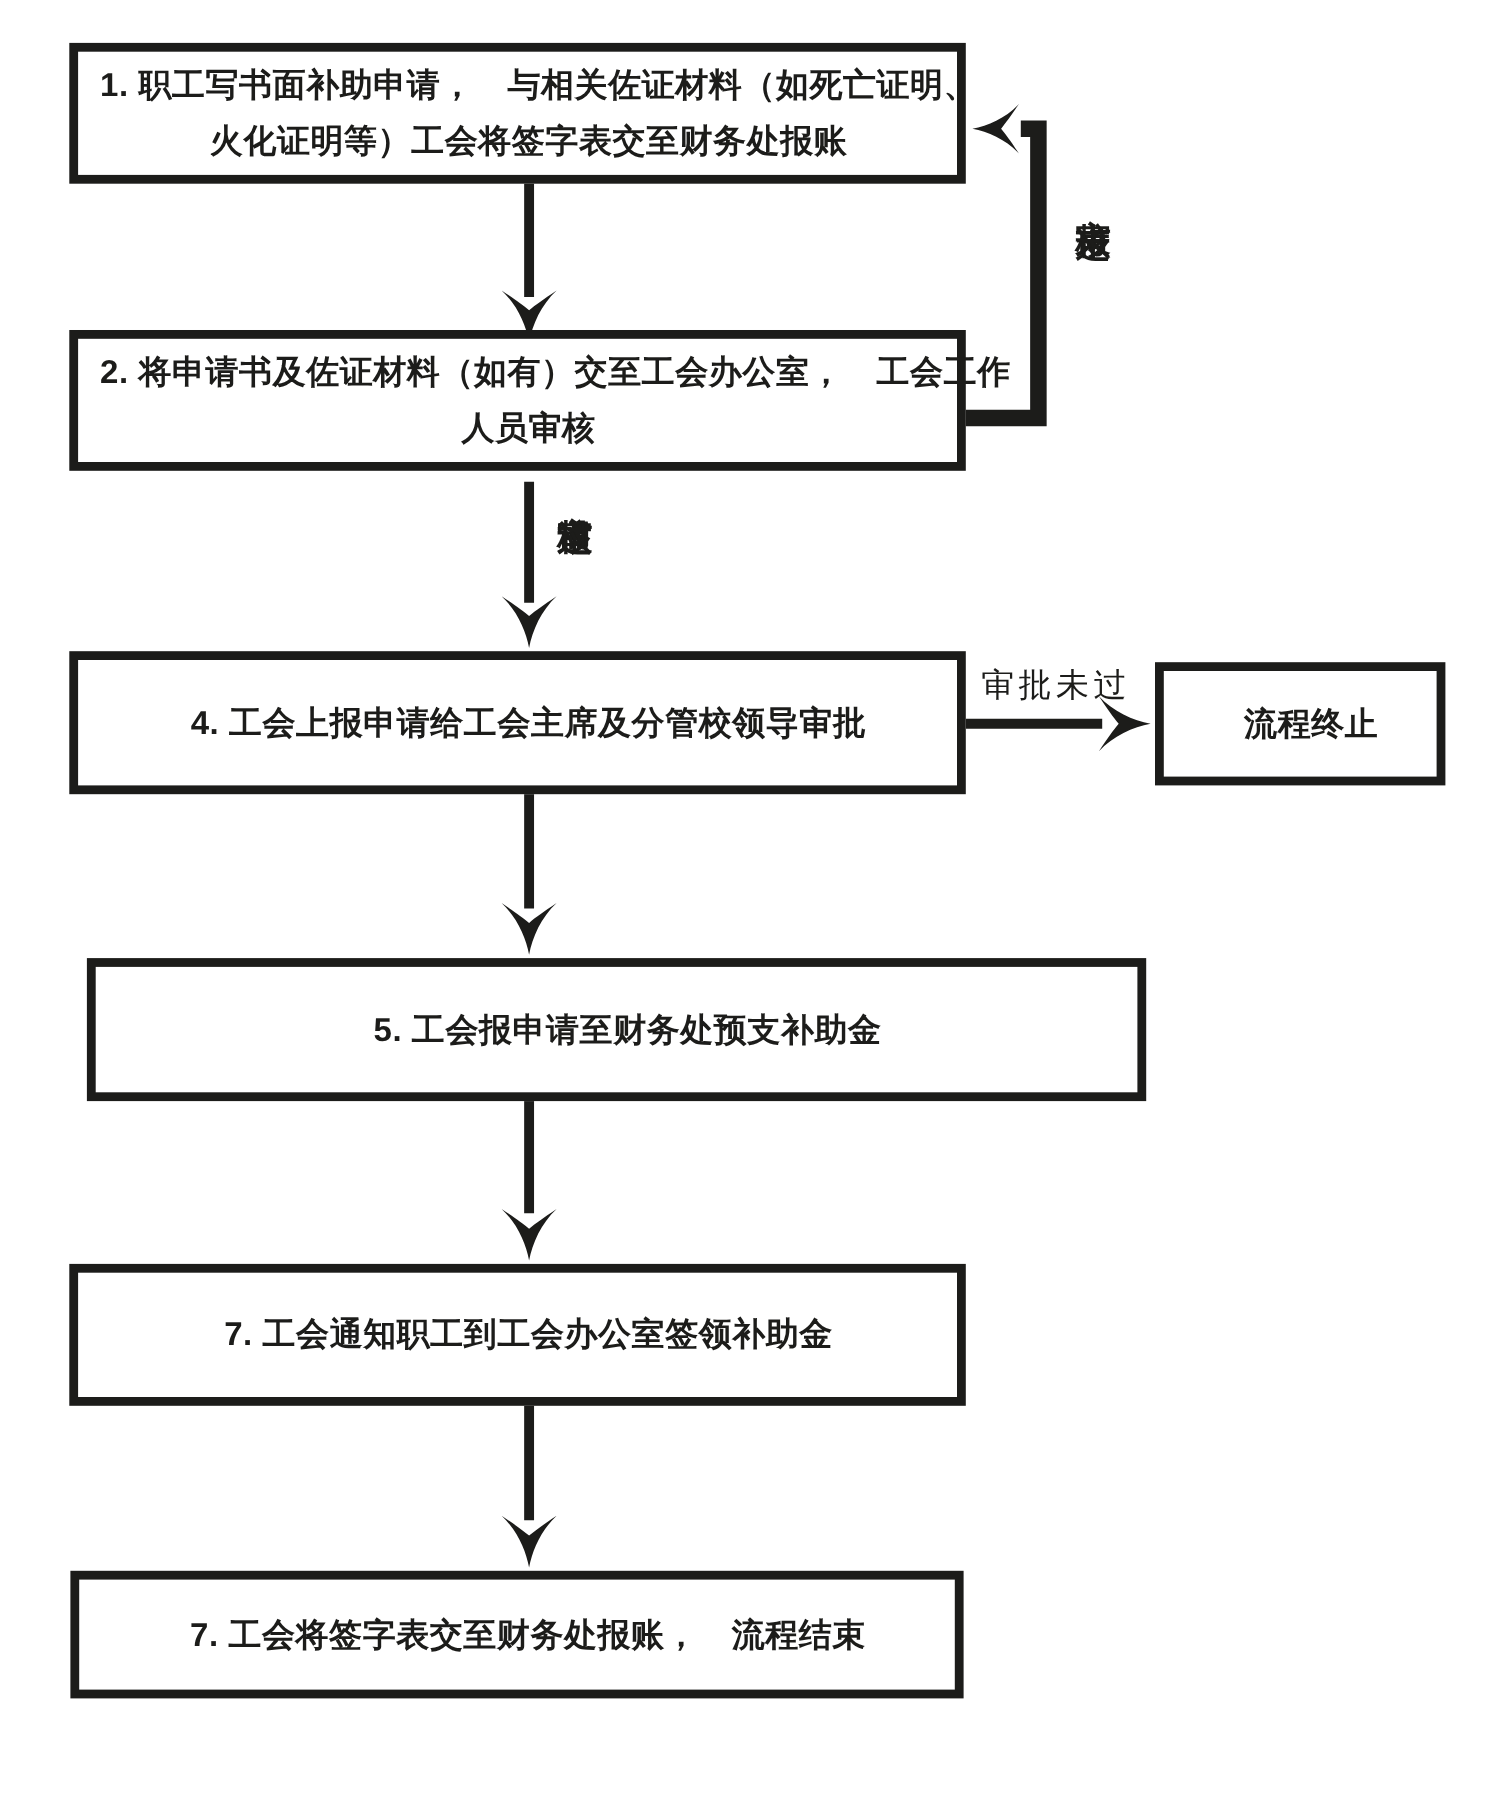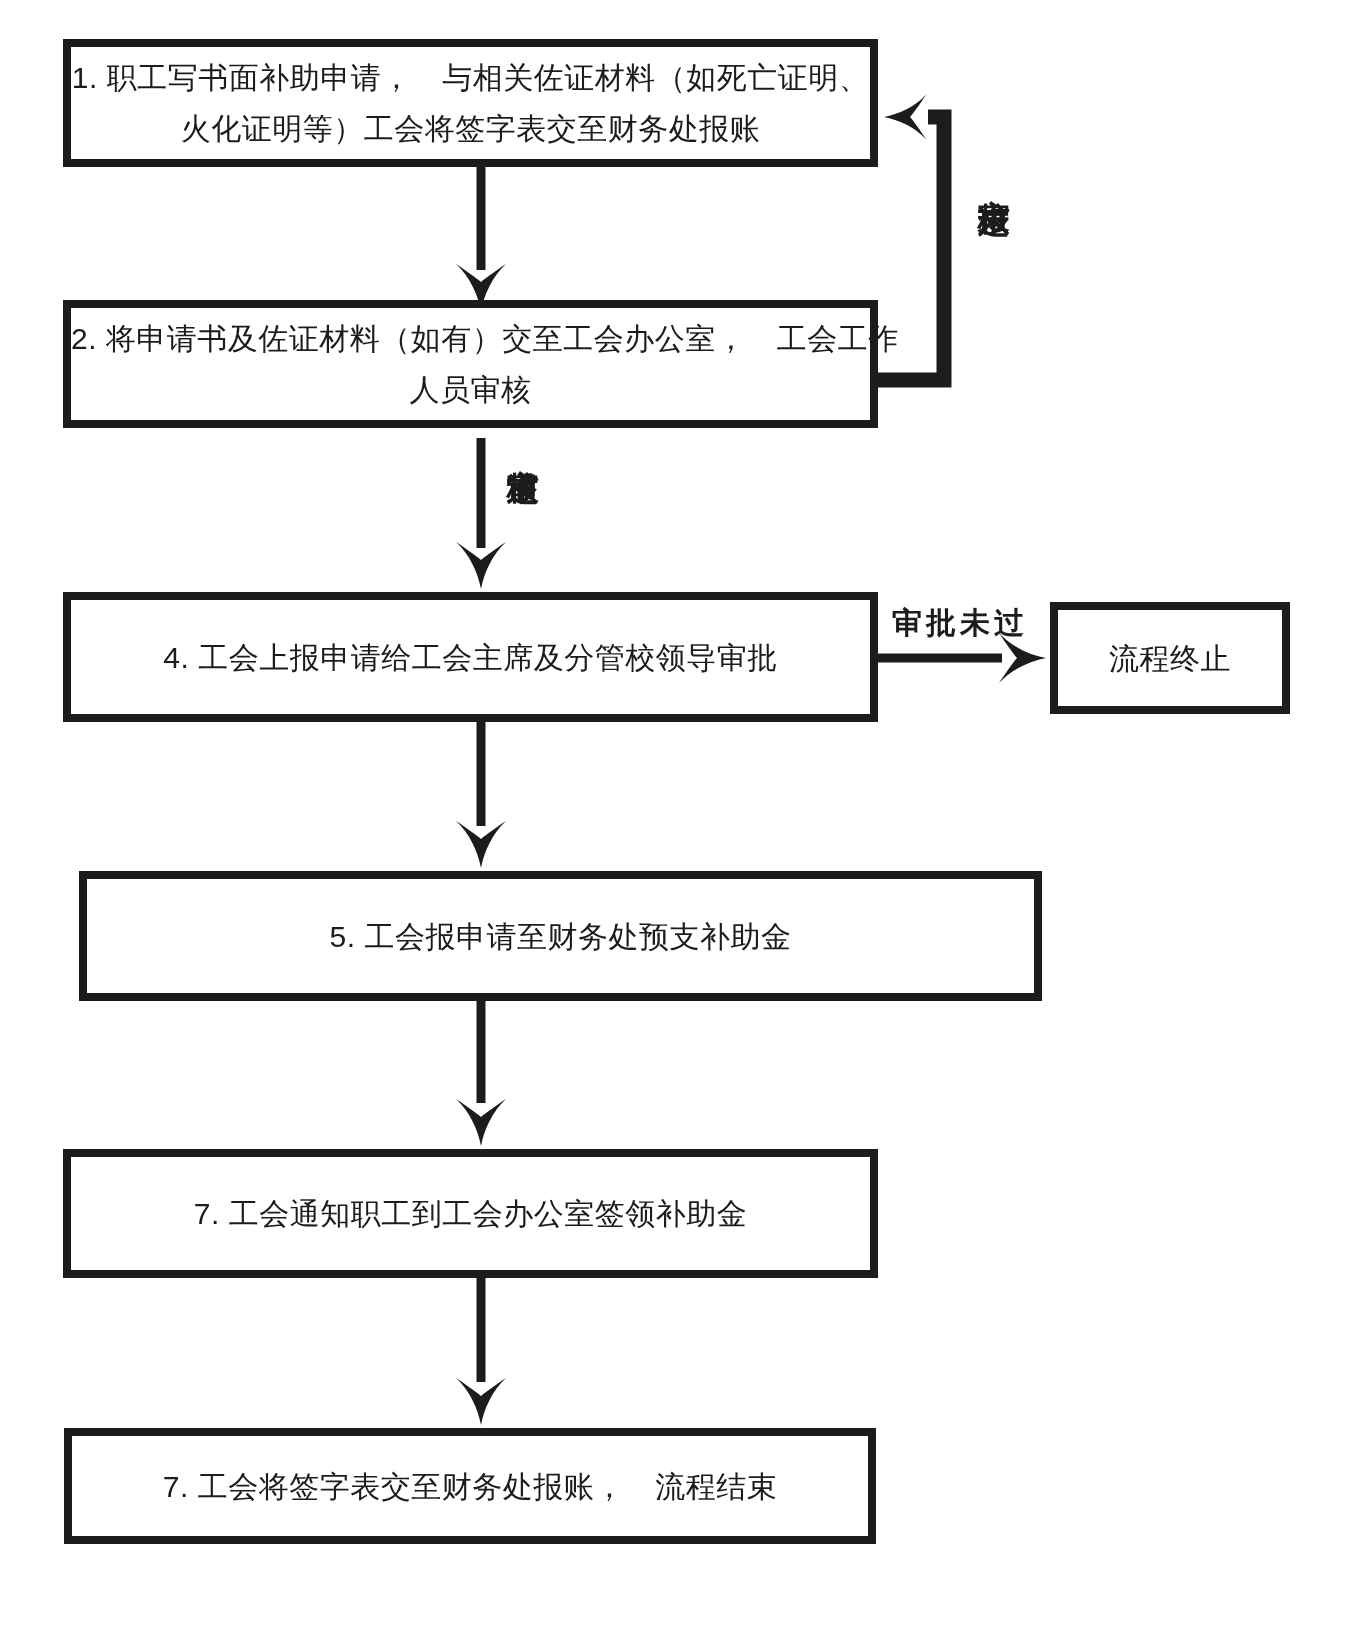--- a/index.html
+++ b/index.html
@@ -24,40 +24,41 @@
   svg.arrows .hd{fill:var(--ink);stroke:none;}
   .box{
     position:absolute;
     box-sizing:border-box;
     border:8px solid var(--ink);
     background:var(--bg);
     display:flex;
     flex-direction:column;
     justify-content:center;
     text-align:center;
-    font-weight:400;
+    font-weight:700;
     font-size:30px;
     line-height:51px;
     letter-spacing:0.5px;
     white-space:nowrap;
+    padding-left:20px;
   }
   .box .bl{width:100%;}
   .vlabel{
     position:absolute;
     writing-mode:vertical-rl;
     text-orientation:upright;
     font-weight:700;
     font-size:32px;
     line-height:1.1;
     letter-spacing:2px;
     white-space:nowrap;
   }
   .hlabel{
     position:absolute;
-    font-weight:700;
+    font-weight:400;
     font-size:30px;
     letter-spacing:4px;
     white-space:nowrap;
   }
 </style>
 </head>
 <body>
 
 <div class="canvas">
 
@@ -121,21 +122,21 @@
   </div>
 
   <div class="box" style="left:63px;top:1149px;width:815px;height:129px">
     <div class="bl">7. 工会通知职工到工会办公室签领补助金</div>
   </div>
 
   <div class="box" style="left:64px;top:1428px;width:812px;height:116px">
     <div class="bl">7. 工会将签字表交至财务处报账，　流程结束</div>
   </div>
 
-  <div class="box" style="left:1050px;top:602px;width:240px;height:112px;font-size:30px">
+  <div class="box" style="left:1050px;top:602px;width:264px;height:112px;font-size:30px">
     <div class="bl">流程终止</div>
   </div>
 
   <div class="vlabel" style="left:976px;top:174px">审核未过</div>
 
   <div class="vlabel" style="left:505px;top:444px;font-size:32px;letter-spacing:1px">审核通过</div>
 
   <div class="hlabel" style="left:892px;top:603px">审批未过</div>
 
 </div>

